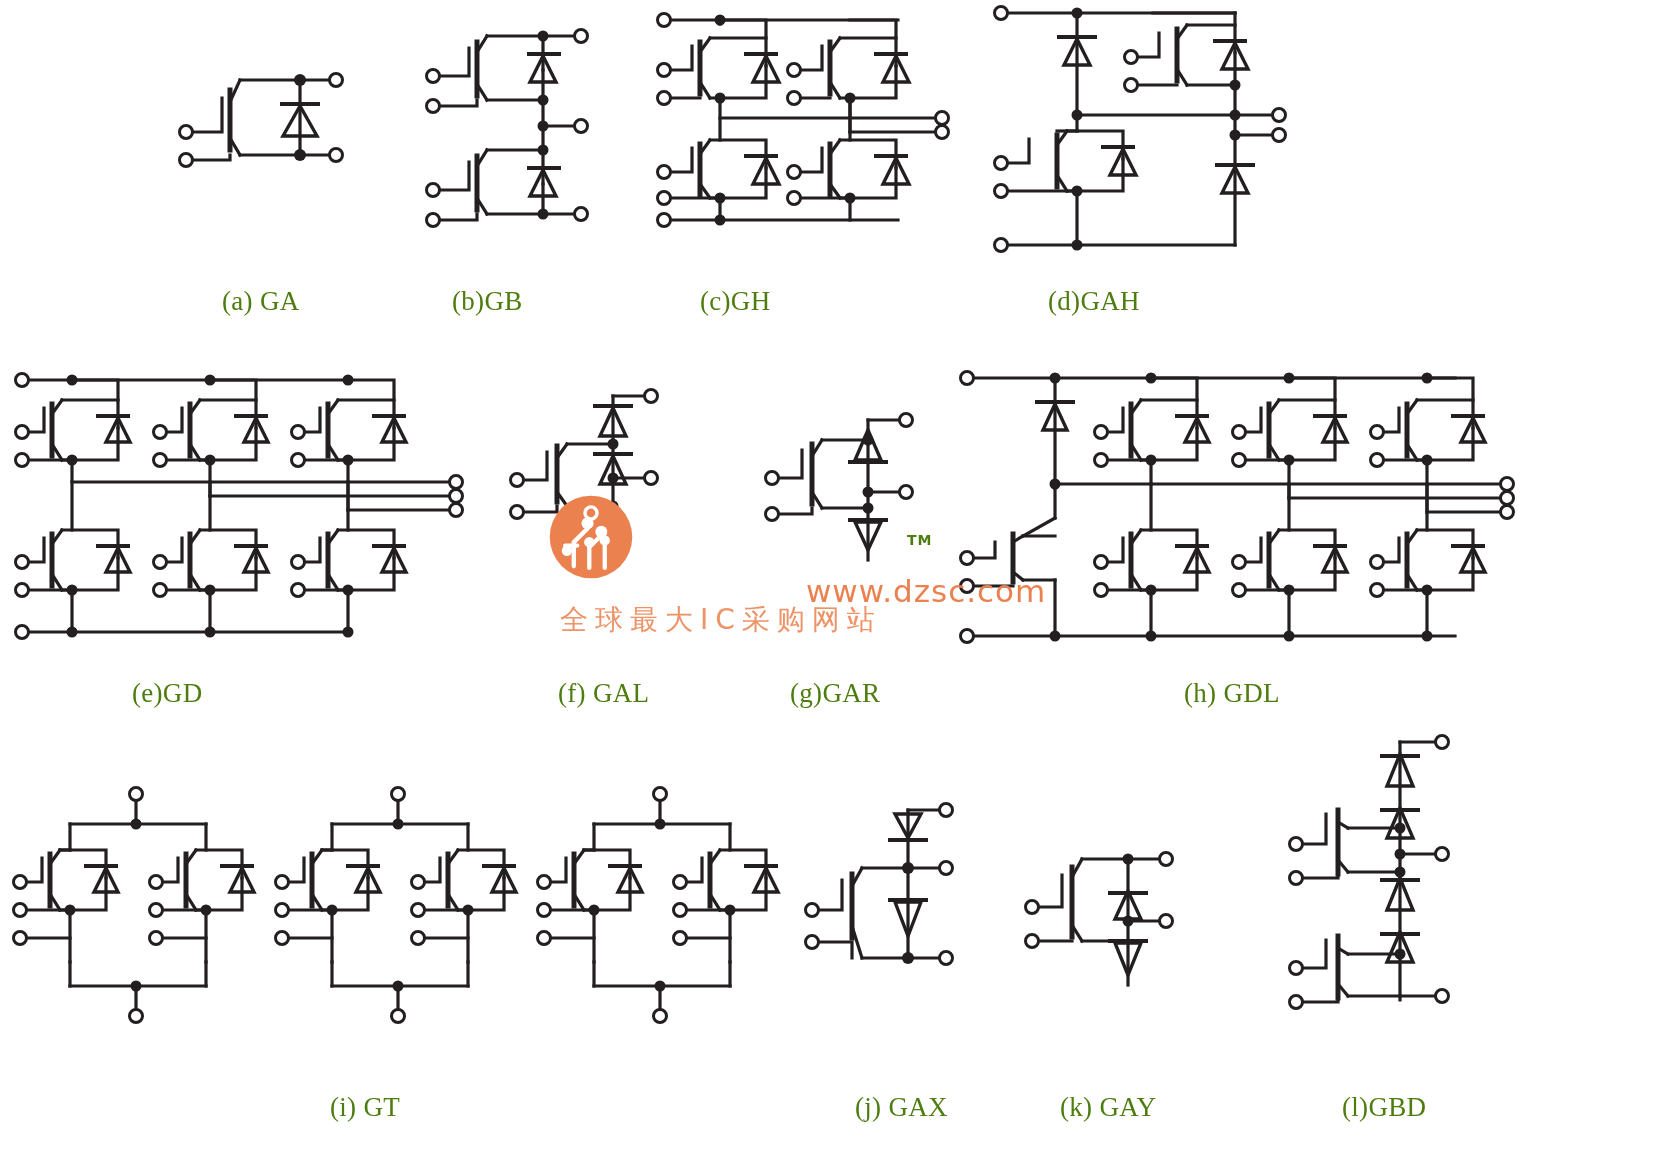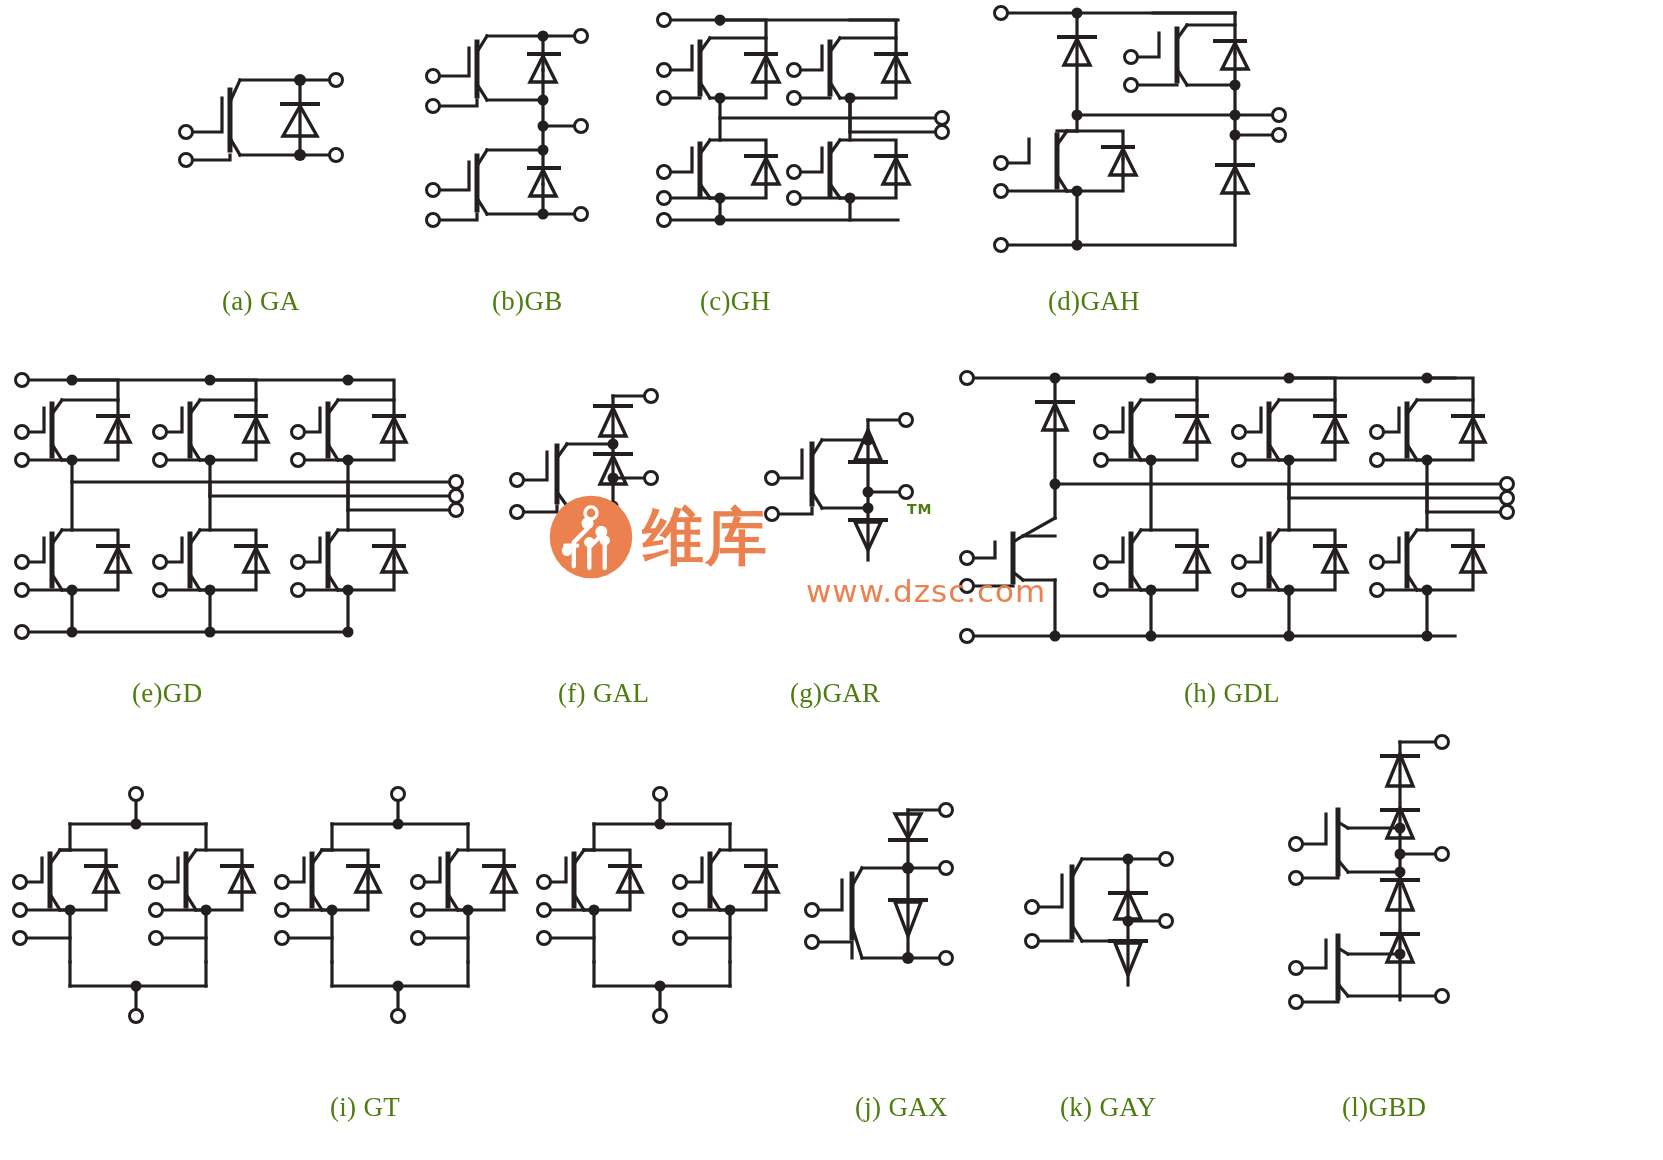--- a/index.html
+++ b/index.html
@@ -137,21 +137,21 @@
     <circle cx="118" cy="132" r="5.5" fill="#231f20"></circle>
     <circle cx="118" cy="196" r="5.5" fill="#231f20"></circle>
     <circle cx="156" cy="18" r="6.5" fill="#fff" stroke="#231f20" stroke-width="3"></circle>
     <circle cx="156" cy="108" r="6.5" fill="#fff" stroke="#231f20" stroke-width="3"></circle>
     <circle cx="156" cy="196" r="6.5" fill="#fff" stroke="#231f20" stroke-width="3"></circle>
     <circle cx="8" cy="58" r="6.5" fill="#fff" stroke="#231f20" stroke-width="3"></circle>
     <circle cx="8" cy="88" r="6.5" fill="#fff" stroke="#231f20" stroke-width="3"></circle>
     <circle cx="8" cy="172" r="6.5" fill="#fff" stroke="#231f20" stroke-width="3"></circle>
     <circle cx="8" cy="202" r="6.5" fill="#fff" stroke="#231f20" stroke-width="3"></circle>
   </svg>
-  <div class="cap" style="left:452px;top:286px;margin-left:40px;">(b)GB</div>
+  <div class="cap" style="left:452px;top:286px;">(b)GB</div>
 
   <svg class="circuit" style="left:648px;top:10px;" width="310" height="250" viewBox="0 0 310 250">
     <g stroke="#231f20" stroke-width="3.2" fill="none" stroke-linecap="square">
 
       <path d="M22 10 L250 10"></path>
 
       <path d="M22 210 L250 210"></path>
 
       <path d="M72 10 L72 14"></path>
       <path d="M62 28 L118 28 L118 56"></path>
@@ -838,20 +838,20 @@
           <path d="M20 60 L34 60"></path>
         </g>
         <circle cx="46" cy="34" r="7" fill="#ffffff"></circle>
         <circle cx="62" cy="44" r="7" fill="#ffffff"></circle>
         <circle cx="66" cy="54" r="6" fill="#ffffff"></circle>
         <circle cx="22" cy="66" r="6" fill="#ffffff"></circle>
         <circle cx="48" cy="56" r="6" fill="#ffffff"></circle>
         <circle cx="50" cy="22" r="7" fill="#ec8150" stroke="#ffffff" stroke-width="4"></circle>
       </svg>
       <div class="wmname">
-        <span>维库</span>
         <span class="tm">TM</span>
       </div>
     </div>
     <div class="wmurl">www.dzsc.com</div>
+    <div class="wmtag">全球最大IC采购网站</div>
   </div>
 
 </div>
 
 </body></html>

